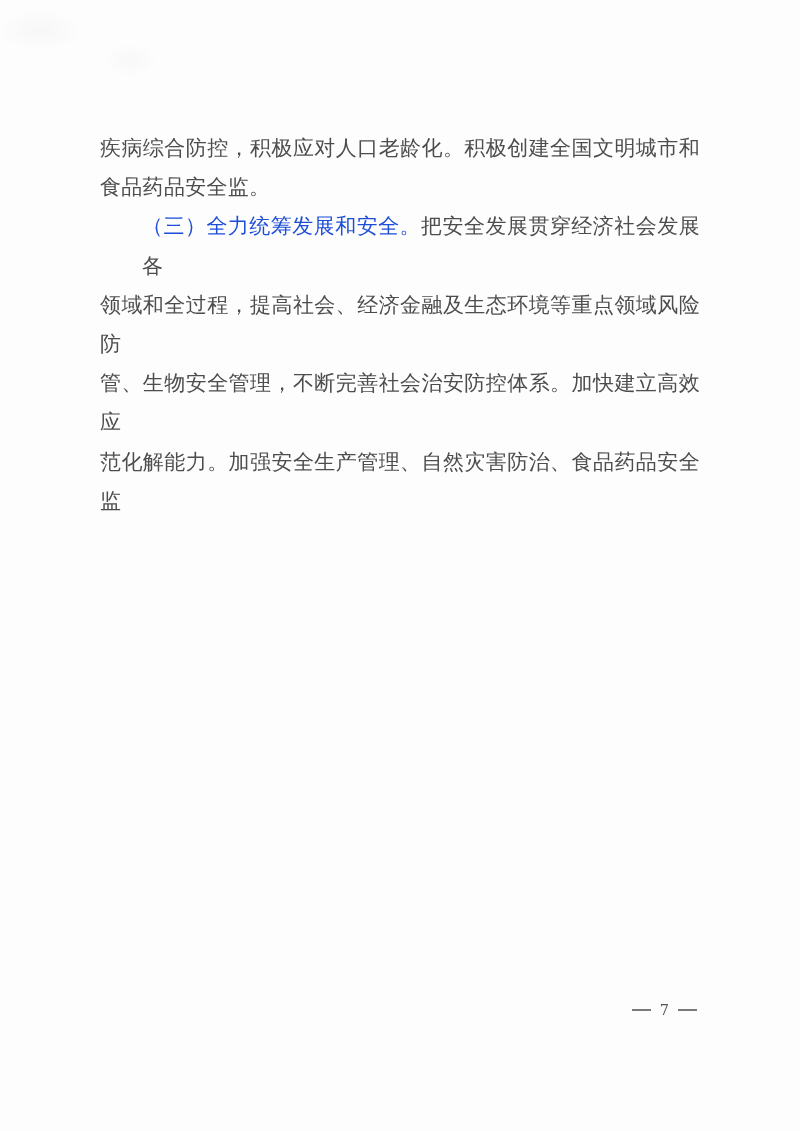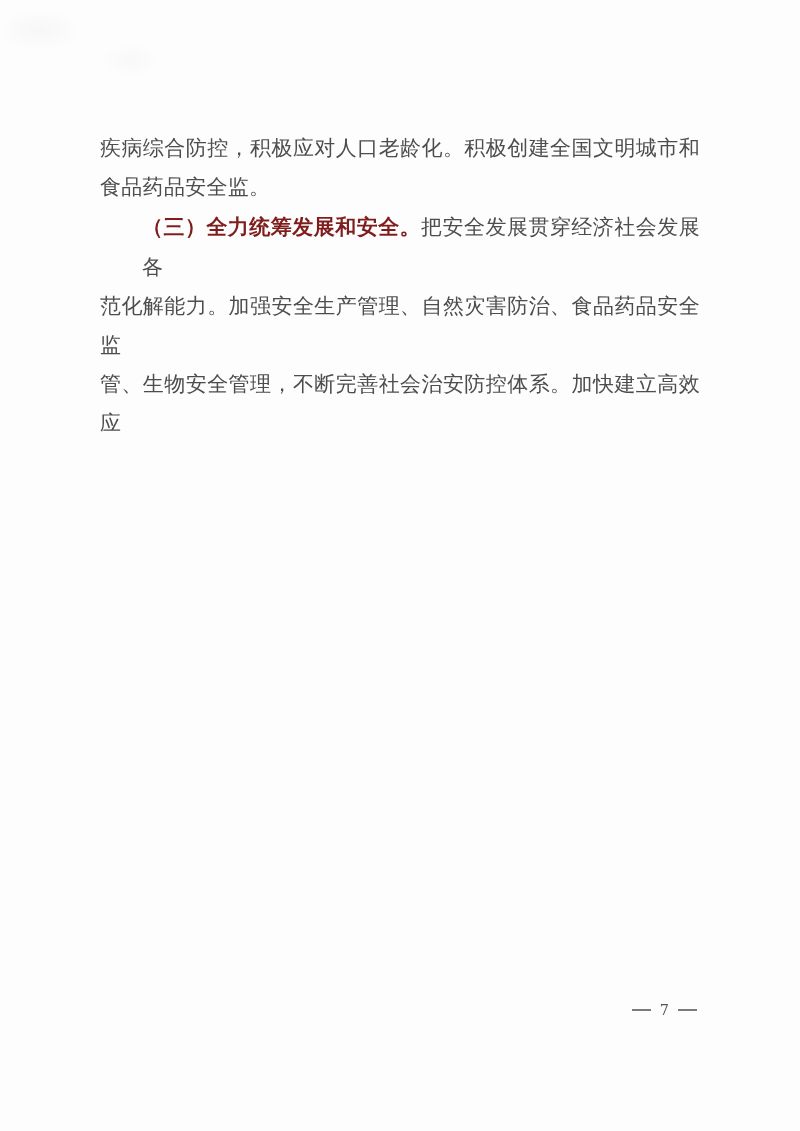--- a/index.html
+++ b/index.html
@@ -44,22 +44,22 @@
     white-space: nowrap0; 
   }
   .line.para-end {
     text-align-last: left;
     -moz-text-align-last: left;
   }
   .line.indent-2 {
     padding-left: 42px;
   }
   .section-heading {
-    font-weight: bold;
-    color: #7f1d1d;
+    font-weight: normal;
+    color: #1d4ed8;
   }
   .page-number {
     position: absolute;
     top: 1001px;
     right: 103px;
     font-size: 14.5px;
     line-height: 18px;
     color: #6a6a6a;
     display: flex;
     align-items: center;
@@ -84,24 +84,25 @@
   <div class="scan-artifact"></div>
 
   <div class="text-block">
 
     <div class="line">疾病综合防控，积极应对人口老龄化。积极创建全国文明城市和</div>
 
     <div class="line para-end">食品药品安全监。</div>
 
     <div class="line indent-2"><span class="section-heading">（三）全力统筹发展和安全。</span><span>把安全发展贯穿经济社会发展各</span></div>
 
+    <div class="line">领域和全过程，提高社会、经济金融及生态环境等重点领域风险防</div>
+
+    <div class="line">管、生物安全管理，不断完善社会治安防控体系。加快建立高效应</div>
 
     <div class="line">范化解能力。加强安全生产管理、自然灾害防治、食品药品安全监</div>
-
-    <div class="line">管、生物安全管理，不断完善社会治安防控体系。加快建立高效应</div>
 
 
   </div>
 
   <div class="page-number">
     <span class="dash"></span>
     <span class="num">7</span>
     <span class="dash"></span>
   </div>
 

